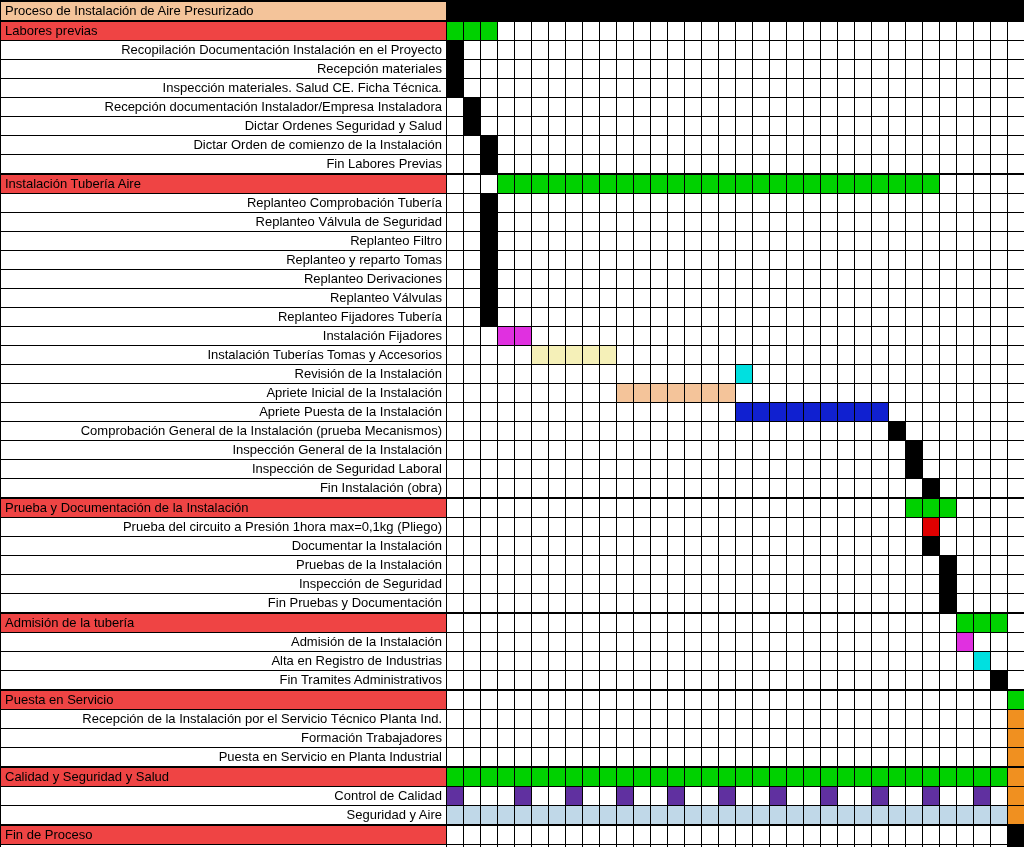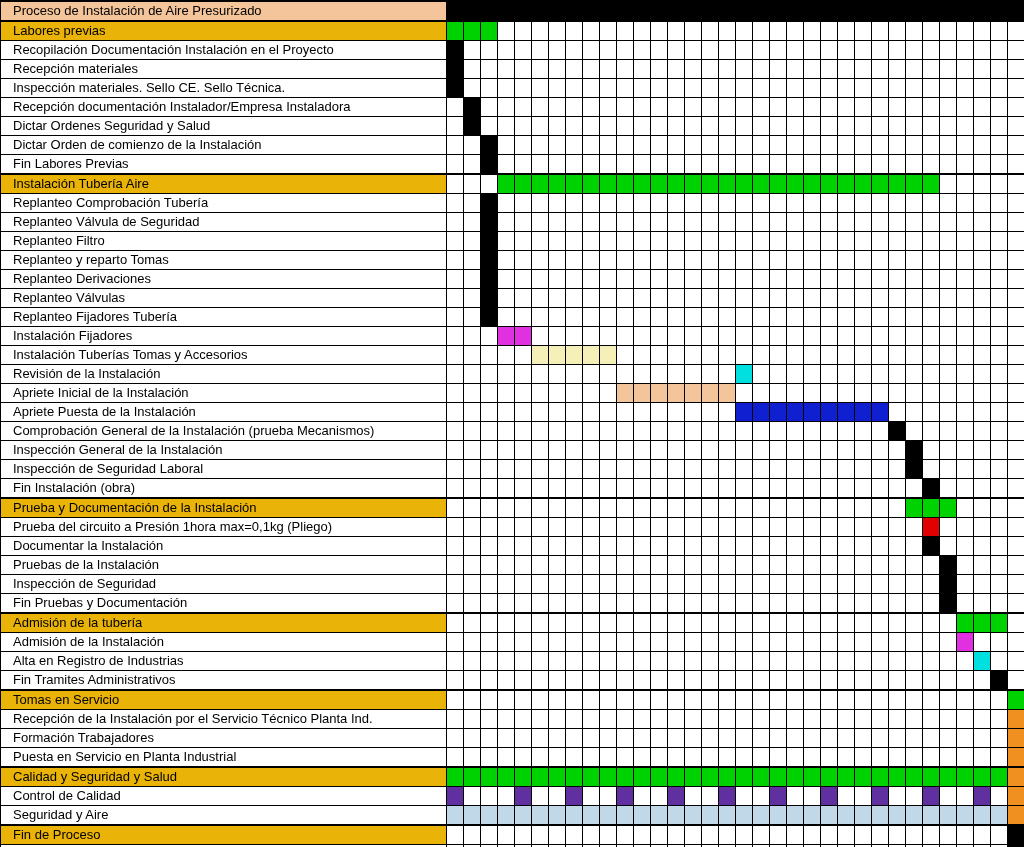--- a/index.html
+++ b/index.html
@@ -16,43 +16,43 @@
   .gantt td {
     border: 1px solid #000;
     height: 18px;
     padding: 0;
     box-sizing: border-box;
   }
   .gantt td.label {
     width: 446px;
     font-size: 13px;
     line-height: 18px;
-    padding: 0 12px;
+    padding: 0 4px;
     white-space: nowrap;
     overflow: hidden;
   }
   .gantt td.cell {
     width: 17px;
   }
   
   .c-black   { background: #000000; }
   .c-green   { background: #00D100; }
   .c-cyan    { background: #00E0E0; }
   .c-peach   { background: #F4C49A; }
   .c-magenta { background: #E030E0; }
   .c-cream   { background: #F5F0B8; }
   .c-blue    { background: #1020D0; }
   .c-red     { background: #E00000; }
   .c-orange  { background: #F09020; }
   .c-purple  { background: #6030A0; }
   .c-ltblue  { background: #C0D8E8; }
   
   .lbl-peach { background: #F4C49A; }
-  .lbl-cyan  { background: #eab308; }
-  .lbl-white { background: #FFFFFF; }
+  .lbl-cyan  { background: #ef4444; }
+  .lbl-white { background: #FFFFFF; text-align: right; }
   
   .sec-top td { border-top: 2px solid #000; }
 </style>
 </head>
 <body>
 
 <table class="gantt">
   <colgroup>
     <col style="width:446px">
   </colgroup>
@@ -199,21 +199,21 @@
         <td class="cell"></td>
         <td class="cell"></td>
         <td class="cell"></td>
         <td class="cell"></td>
         <td class="cell"></td>
         <td class="cell"></td>
         <td class="cell"></td>
         <td class="cell"></td>
       </tr>
       <tr>
-        <td class="label lbl-white">Inspección materiales. Sello CE. Sello Técnica.</td>
+        <td class="label lbl-white">Inspección materiales. Salud CE. Ficha Técnica.</td>
         <td class="cell c-black"></td>
         <td class="cell"></td>
         <td class="cell"></td>
         <td class="cell"></td>
         <td class="cell"></td>
         <td class="cell"></td>
         <td class="cell"></td>
         <td class="cell"></td>
         <td class="cell"></td>
         <td class="cell"></td>
@@ -1383,21 +1383,21 @@
         <td class="cell"></td>
         <td class="cell"></td>
         <td class="cell"></td>
         <td class="cell"></td>
         <td class="cell"></td>
         <td class="cell"></td>
         <td class="cell c-black"></td>
         <td class="cell"></td>
       </tr>
       <tr class="sec-top">
-        <td class="label lbl-cyan">Tomas en Servicio</td>
+        <td class="label lbl-cyan">Puesta en Servicio</td>
         <td class="cell"></td>
         <td class="cell"></td>
         <td class="cell"></td>
         <td class="cell"></td>
         <td class="cell"></td>
         <td class="cell"></td>
         <td class="cell"></td>
         <td class="cell"></td>
         <td class="cell"></td>
         <td class="cell"></td>

